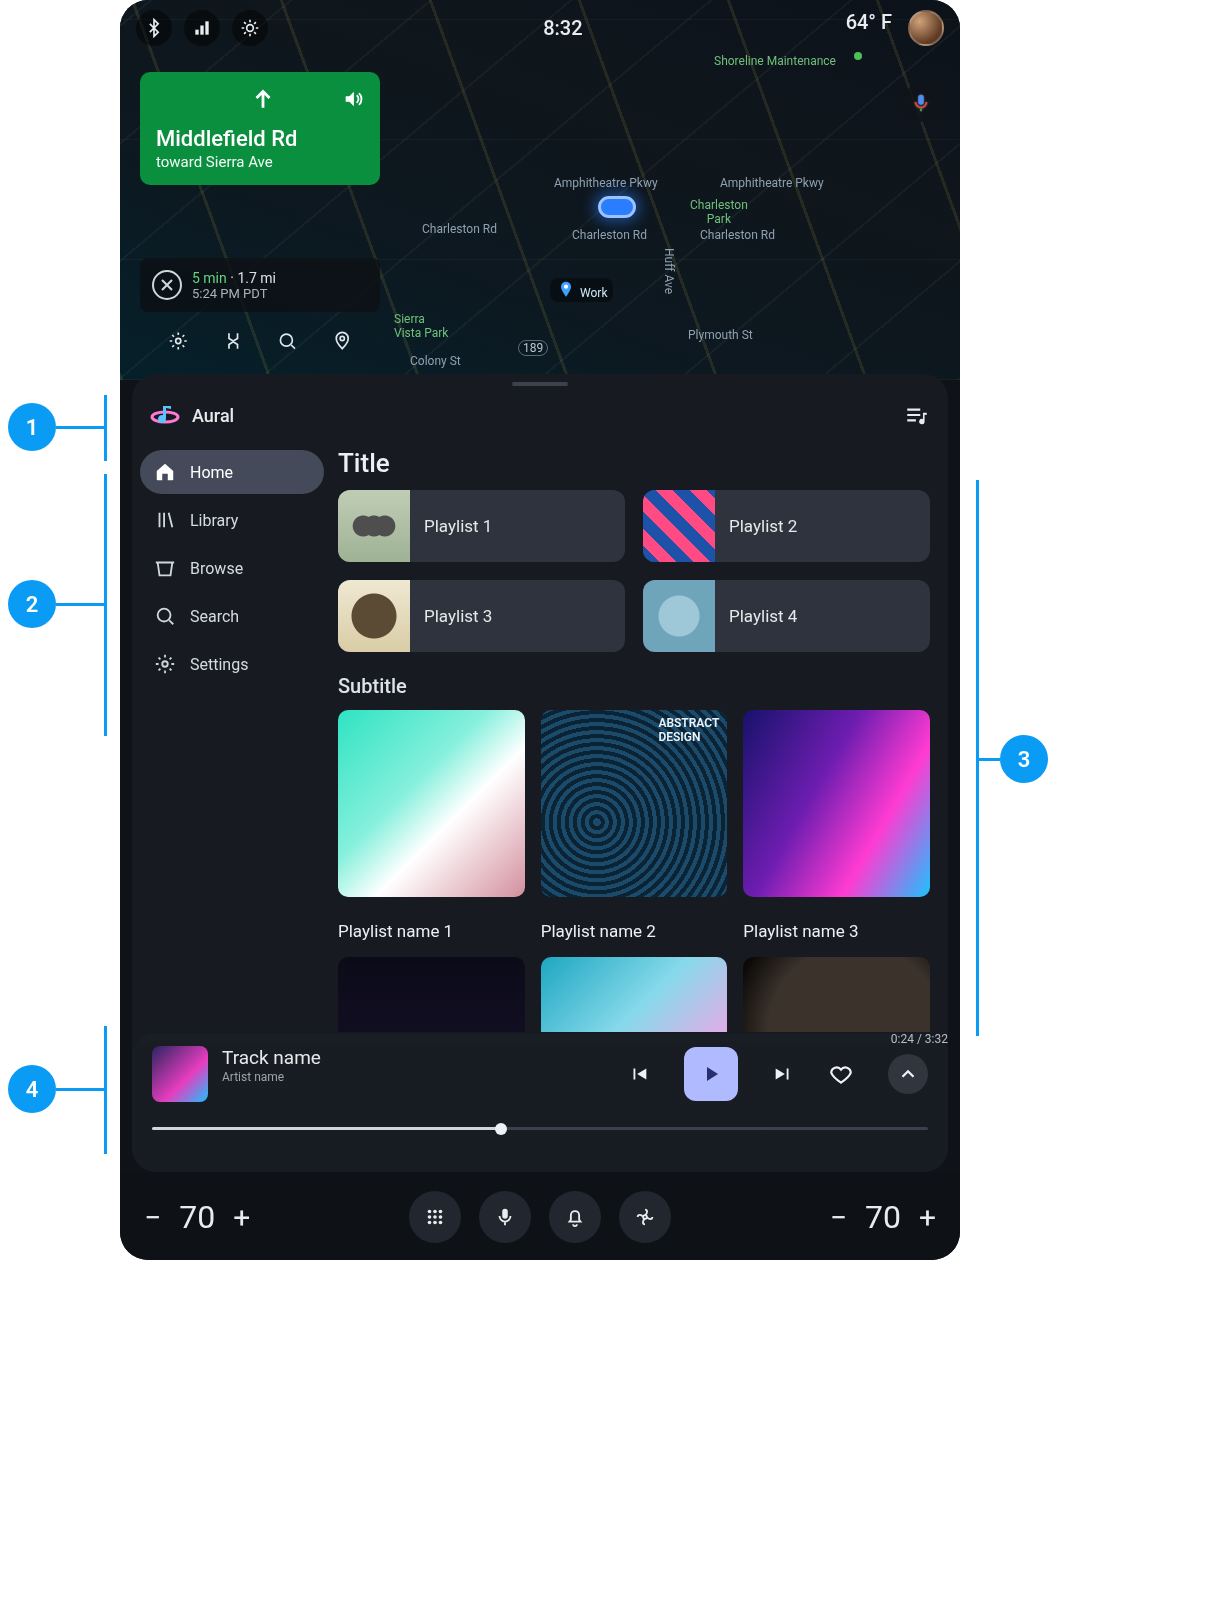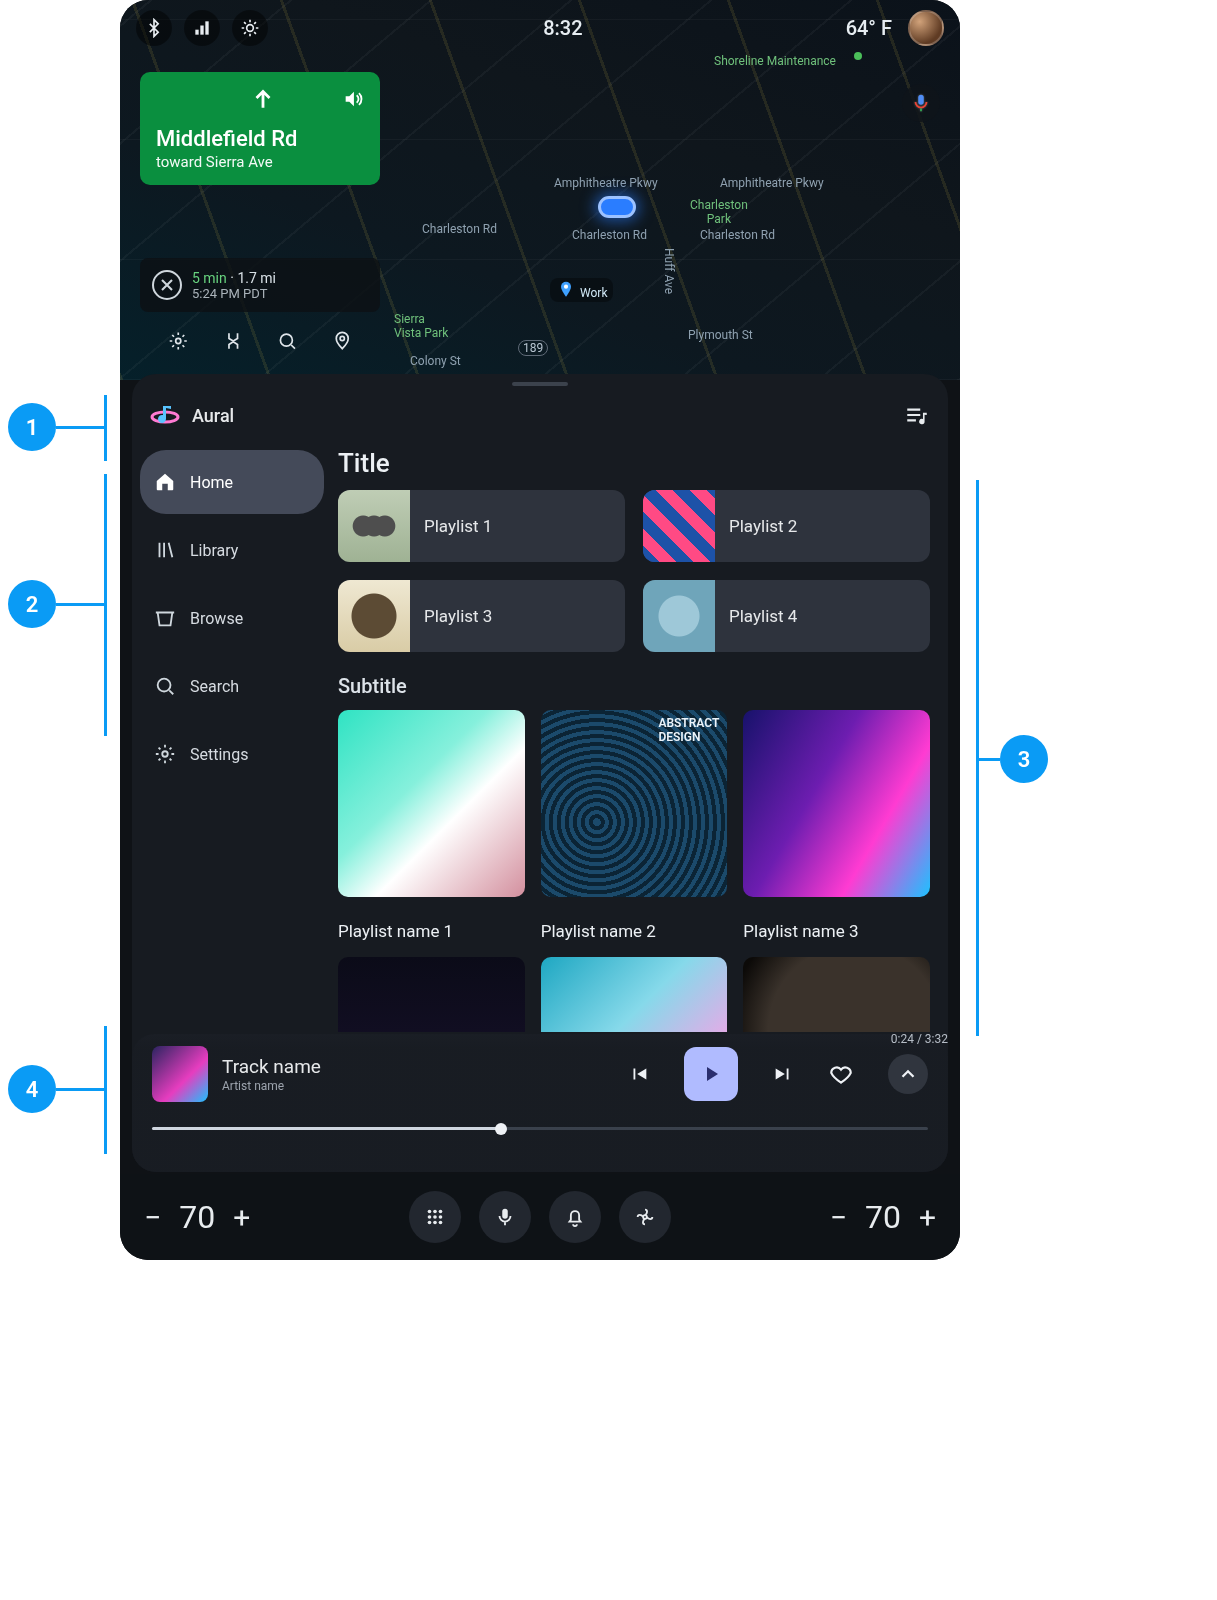--- a/index.html
+++ b/index.html
@@ -27,21 +27,21 @@
   .map::before{content:"";position:absolute;inset:0;background:
     repeating-linear-gradient(-40deg,rgba(255,255,255,.04) 0 2px,transparent 2px 90px),
     repeating-linear-gradient(70deg,rgba(250,220,80,.10) 0 3px,transparent 3px 140px),
     repeating-linear-gradient(0deg,rgba(255,255,255,.035) 0 1px,transparent 1px 120px);pointer-events:none}
   .map-label{position:absolute;font-size:12px;color:#8fa1b0}
   .map-chip{position:absolute;display:flex;align-items:flex-end;gap:4px;font-size:12px;color:#cfe7f5;background:rgba(0,0,0,.35);padding:2px 6px;border-radius:8px}
   
   .status{position:absolute;top:8px;left:0;right:0;height:40px;display:flex;align-items:center;padding:0 16px;color:#e7edf2;font-weight:500}
   .pill{width:36px;height:36px;border-radius:50%;background:rgba(0,0,0,.45);display:flex;align-items:center;justify-content:center;margin-right:12px}
   .spacer{flex:1}
-  .temp{display:flex;align-items:center;gap:16px}
+  .temp{display:flex;gap:16px}
   .avatar{width:36px;height:36px;border-radius:50%;background:radial-gradient(circle at 30% 30%,#d1a27a,#5f3b23 70%);border:2px solid rgba(255,255,255,.2)}
   
   .nav-card{position:absolute;left:20px;top:72px;width:240px;background:var(--accent);border-radius:10px;padding:14px 16px 14px;color:#fff}
   .nav-card .top{display:flex;align-items:center;justify-content:space-between;margin-bottom:14px}
   .nav-card .street{font-size:22px;font-weight:500}
   .nav-card .toward{font-size:15px;margin-top:2px;opacity:.95}
   .eta{position:absolute;left:20px;top:258px;width:240px;height:54px;background:rgba(12,16,20,.8);border-radius:8px;display:flex;align-items:center;padding:0 12px;gap:10px;color:#d8e0e6}
   .close{width:30px;height:30px;border-radius:50%;border:2px solid #cfd7dd;display:flex;align-items:center;justify-content:center;color:#cfd7dd}
   .eta .t1{font-size:14px}
   .eta .t1 .g{color:#67d27e}
@@ -51,36 +51,36 @@
   .mic-fab svg{filter:drop-shadow(0 0 1px rgba(255,255,255,.3))}
   .user-dot{position:absolute;left:478px;top:196px;width:38px;height:22px;border-radius:12px;background:#2a7dff;box-shadow:0 0 14px 4px rgba(42,125,255,.5);border:3px solid #9cc2ff}
   
   .sheet{position:absolute;left:12px;right:12px;top:374px;bottom:88px;background:var(--panel);border-radius:24px;overflow:hidden}
   .handle{width:56px;height:4px;border-radius:4px;background:#3b424c;margin:8px auto}
   .sheet-header{display:flex;align-items:center;padding:6px 18px 8px;gap:12px}
   .app-name{font-size:18px;font-weight:500}
   .queue-btn{margin-left:auto}
   .sheet-body{display:flex;min-height:0;position:absolute;left:0;right:0;top:70px;bottom:140px}
   .rail{width:200px;padding:6px 8px;display:flex;flex-direction:column;gap:4px}
-  .rail .item{display:flex;align-items:center;gap:14px;height:64px;padding:0 14px;border-radius:26px;color:#d6dbe1;font-size:16px}
+  .rail .item{display:flex;align-items:center;gap:14px;height:44px;padding:0 14px;border-radius:26px;color:#d6dbe1;font-size:16px}
   .rail .item.active{background:var(--rail-active);color:#fff}
   .rail .item svg{flex:0 0 auto}
   .content{flex:1;padding:4px 18px 0 6px;overflow:hidden}
   .content h2{margin:0 0 12px 0;font-size:26px;font-weight:500;color:#ecf0f4}
   .grid2{display:grid;grid-template-columns:1fr 1fr;gap:18px}
   .tile{display:flex;align-items:center;background:var(--card);border-radius:12px;overflow:hidden;height:72px}
   .thumb{width:72px;height:72px;flex:0 0 72px}
   .tile .label{padding-left:14px;font-size:17px}
   .content h3{margin:22px 0 12px 0;font-size:20px;font-weight:500;color:#dde3e9}
   .grid3{display:grid;grid-template-columns:repeat(3,1fr);gap:16px}
   .card .art{width:100%;aspect-ratio:1/1;border-radius:10px}
   .card .cap{margin-top:24px;font-size:17px;color:#ecf0f4}
   
   .nowbar{position:absolute;left:0;right:0;bottom:0;height:138px;background:linear-gradient(180deg,rgba(23,27,33,0) 0,rgba(23,27,33,.6) 14px),#1a1e25;border-radius:22px;padding:12px 20px 0}
-  .nowrow{display:flex;align-items:center;gap:14px}
+  .nowrow{display:flex;gap:14px}
   .np-art{width:56px;height:56px;border-radius:8px;background:linear-gradient(135deg,#2a2460,#e63dbf 60%,#1cc2ff)}
   .np-meta .track{font-size:19px}
   .np-meta .artist{font-size:12px;color:var(--text-dim);margin-top:1px}
   .np-ctrl{margin-left:auto;display:flex;align-items:center;gap:34px}
   .play{width:54px;height:54px;border-radius:12px;background:var(--play-bg);display:flex;align-items:center;justify-content:center}
   .iconbtn{color:#eef1f5}
   .chev{width:40px;height:40px;border-radius:50%;background:#30353e;display:flex;align-items:center;justify-content:center}
   .progress{position:relative;margin-top:18px;height:18px}
   .progress .track-line{position:absolute;left:0;right:0;top:7px;height:3px;background:#3a414c;border-radius:3px}
   .progress .fill{position:absolute;left:0;top:7px;height:3px;background:#cfd6df;border-radius:3px}

